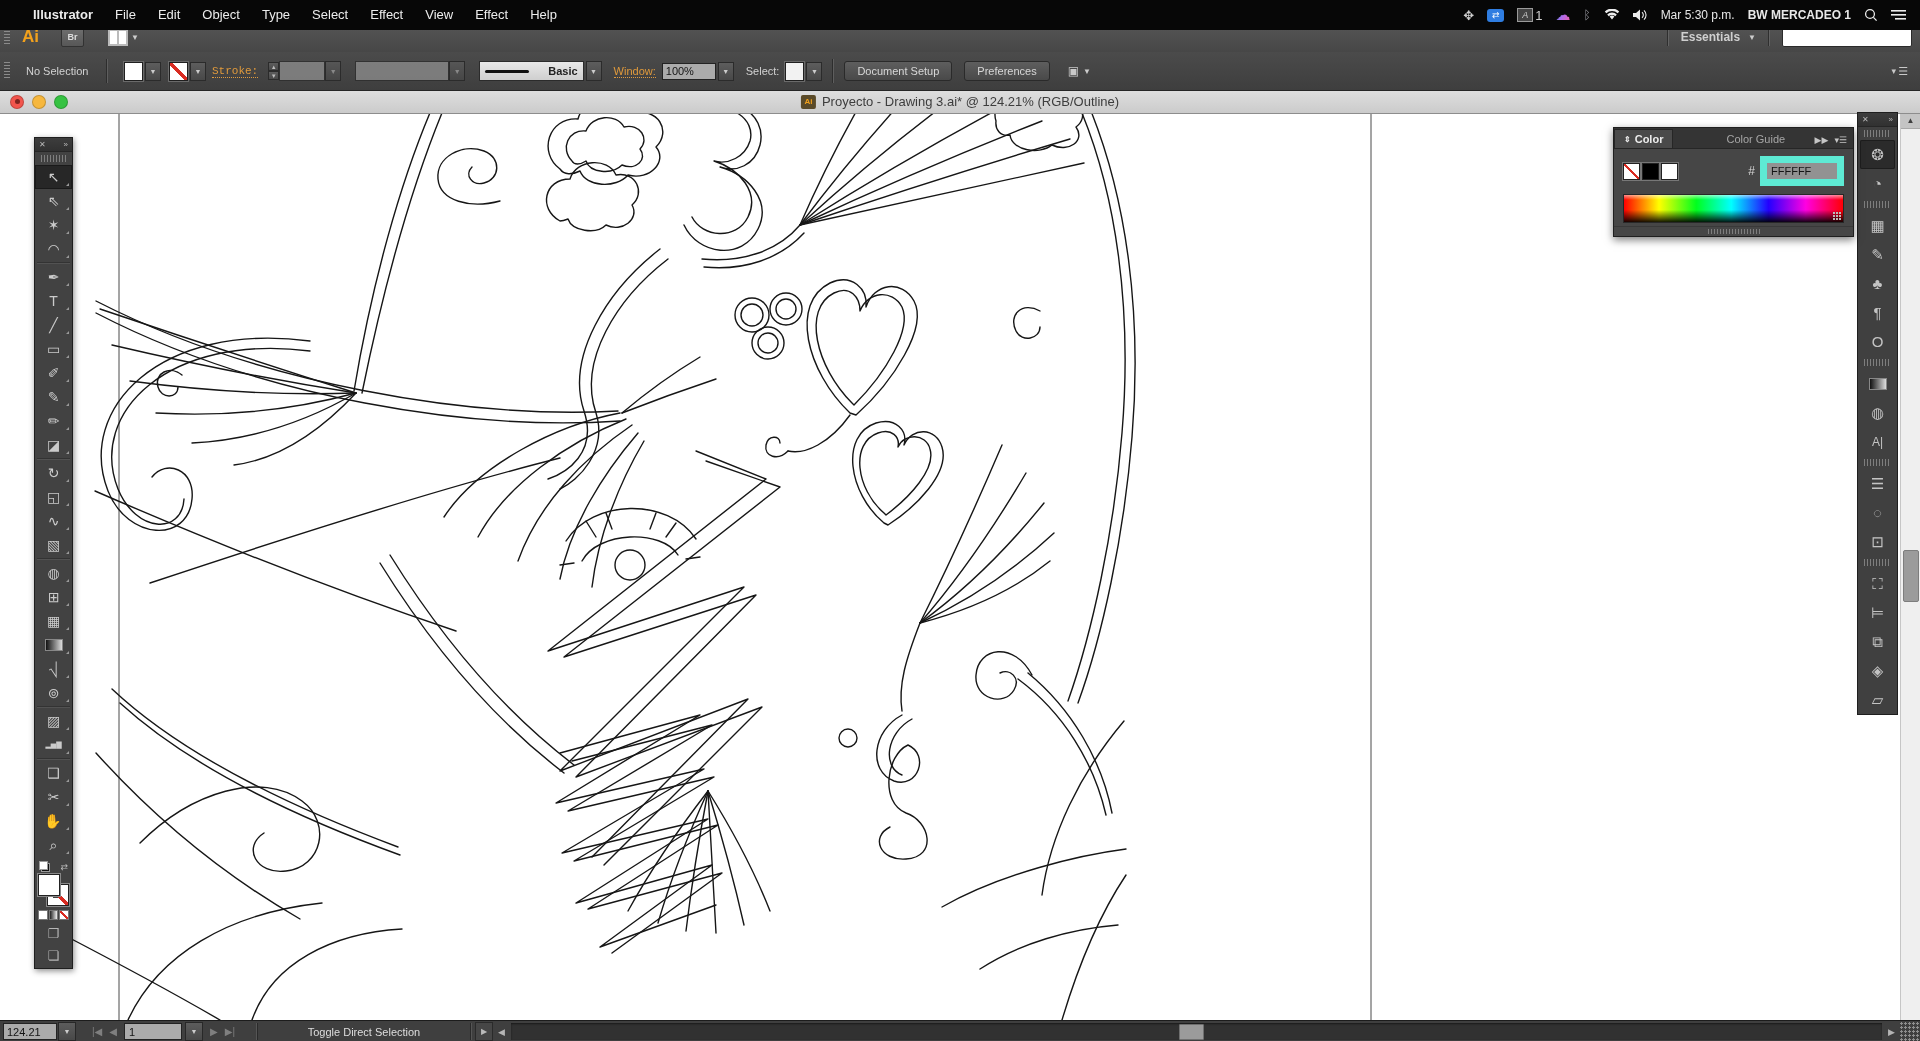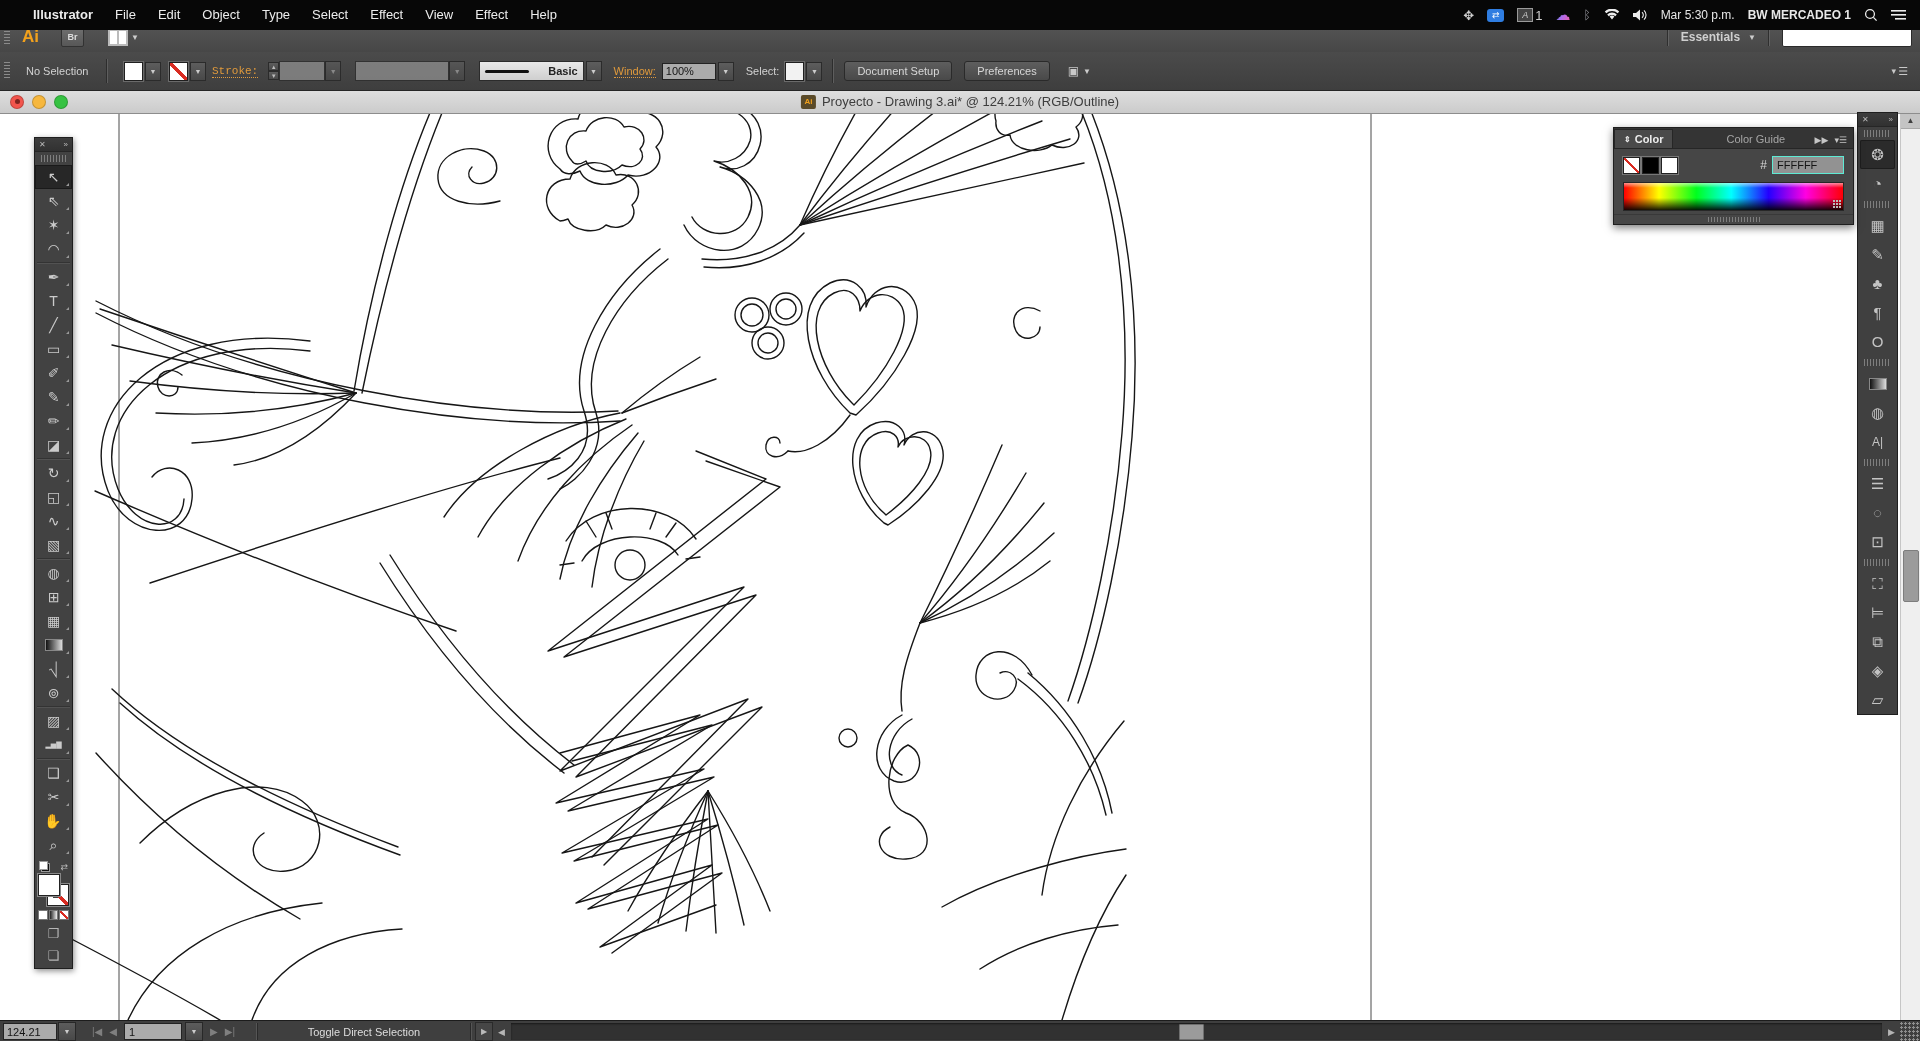--- a/index.html
+++ b/index.html
@@ -125,21 +125,21 @@
               box-shadow:0 3px 8px rgba(0,0,0,.5);z-index:35;}
   .cp-tabs{height:20px;background:#343434;display:flex;align-items:flex-end;font-size:11px;border-bottom:1px solid #262626;}
   .cp-tab{padding:3px 9px 3px;display:flex;align-items:center;gap:4px;}
   .cp-tab.active{background:#4a4a4a;color:#ececec;font-weight:bold;border:1px solid #262626;border-bottom:none;}
   .cp-tab.inactive{color:#a6a6a6;margin-left:44px;}
   .cp-tabicons{margin-left:auto;display:flex;align-items:center;gap:6px;color:#c5c5c5;font-size:9px;padding:0 6px 3px;}
   .cp-body{padding:7px 9px 3px;}
   .cp-row{display:flex;align-items:center;}
   .cp-sw{width:15px;height:15px;border:1px solid #222;box-shadow:0 0 0 1px #777;}
   .cp-hex{margin-left:auto;display:flex;align-items:center;gap:5px;color:#d8d8d8;font-size:12px;}
-  .cp-hexfield{width:62px;height:16px;background:#929292;border:1px solid #5eead4;color:#151515;font-size:11px;
+  .cp-hexfield{width:62px;height:16px;background:#929292;border:7px solid #5eead4;color:#151515;font-size:11px;
                padding:0 4px;font-family:"Liberation Sans",sans-serif;outline:none;}
   .spectrum{margin-top:8px;height:27px;border:1px solid #272727;position:relative;
     background:
       linear-gradient(to bottom,rgba(255,255,255,.55) 0%,rgba(255,255,255,0) 18%,rgba(0,0,0,0) 55%,rgba(0,0,0,.9) 100%),
       linear-gradient(to right,#ff0000,#ffff00 16%,#00ff1e 33%,#00ffff 49%,#2400ff 66%,#ff00e1 83%,#ff0004 100%);}
   .cp-grip-corner{position:absolute;right:2px;bottom:2px;width:8px;height:8px;
       background:radial-gradient(circle at 1px 1px,#bbb 0.8px,transparent 1px);background-size:3px 3px;}
   .cp-bottom{height:9px;position:relative;border-top:1px solid #393939;}
   .cp-bottom .hgrip{width:52px;margin:2px auto 0;height:5px;}
 

